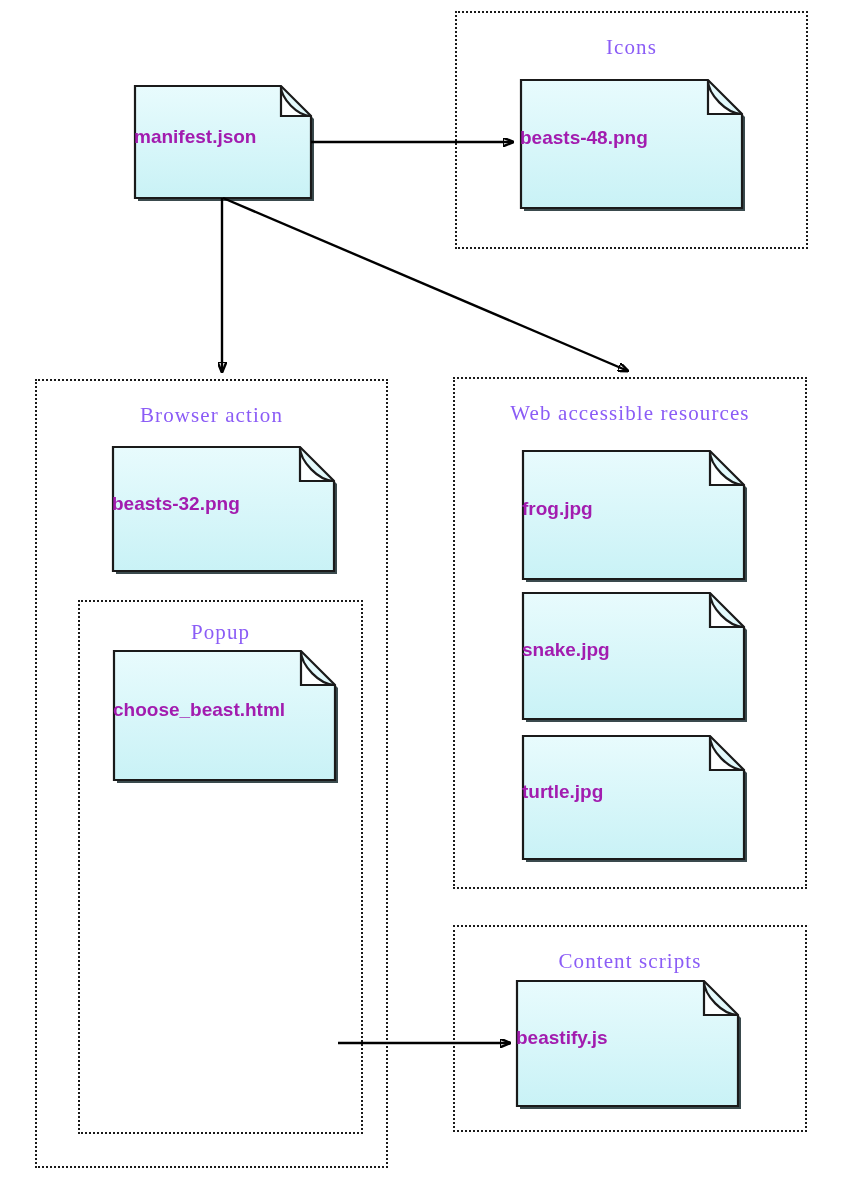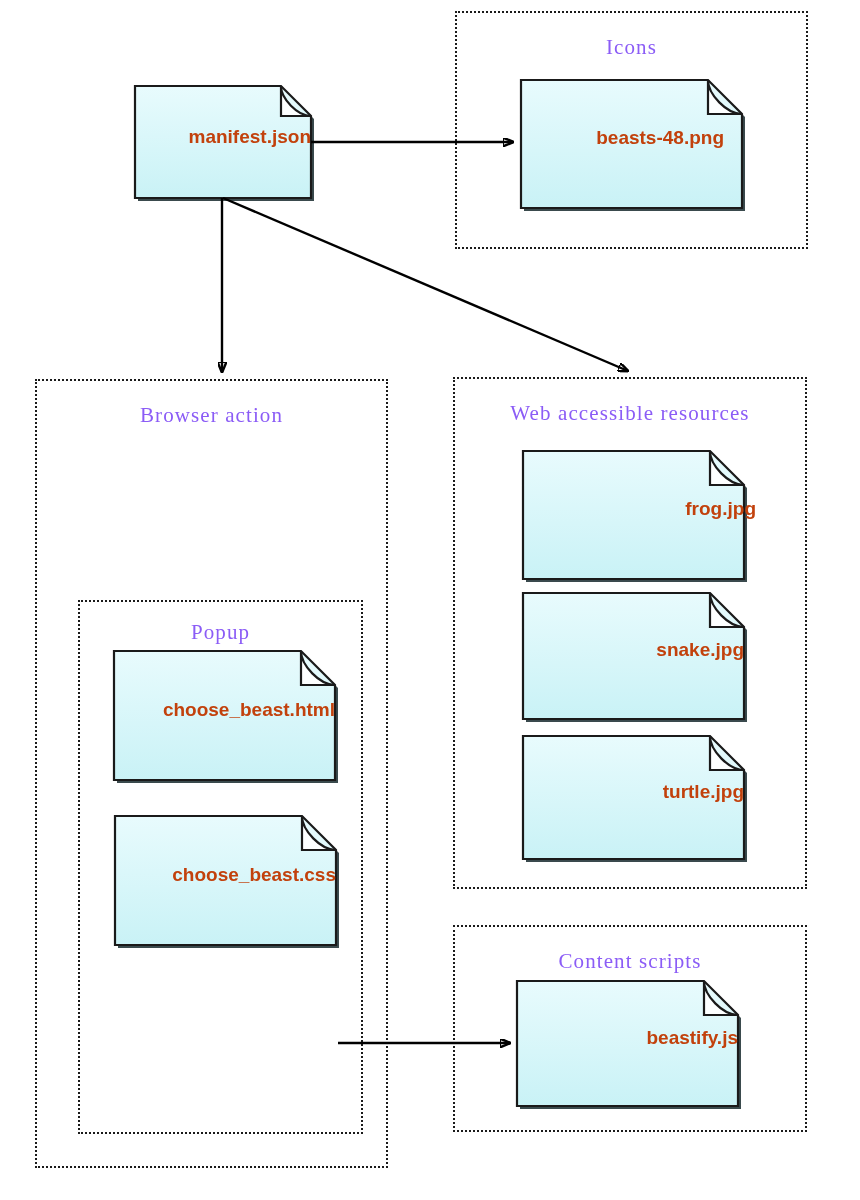--- a/index.html
+++ b/index.html
@@ -46,25 +46,25 @@
   .node svg {
     position: absolute;
     left: 0;
     top: 0;
     overflow: visible;
   }
   .node-label {
     position: absolute;
     left: 0;
     right: 0;
-    text-align: right;
+    text-align: left;
     font-family: "Liberation Sans", sans-serif;
     font-weight: bold;
     font-size: 19px;
-    color: #c2410c;
+    color: #a21caf;
     white-space: nowrap;
     pointer-events: none;
   }
 
   
   #edges {
     position: absolute;
     left: 0;
     top: 0;
     width: 860px;
@@ -123,47 +123,47 @@
             <stop offset="0%" stop-color="#e8fbfd"></stop>
             <stop offset="100%" stop-color="#c9f2f6"></stop>
           </linearGradient>
         </defs>
         <path d="M4,4 L191,4 L225,38 L225,132 L4,132 Z" fill="#3a4a4d" stroke="none"></path>
         <path d="M1,1 L188,1 L222,35 L222,129 L1,129 Z" fill="url(#ngrad1)" stroke="#1a1a1a" stroke-width="2.2" stroke-linejoin="miter"></path>
         <path d="M188,1 L188,35 L222,35 C206.7,35 188,15.3 188,1 Z" fill="#fdffff" stroke="#1a1a1a" stroke-width="2.2" stroke-linejoin="miter"></path>
       </svg>
     <div class="node-label" style="top: 48px;">beasts-48.png</div>
   </div>
+  <div class="node" id="n-beasts32" style="left: 112px; top: 446px; width: 222px; height: 125px;">
+      <svg width="226" height="129" viewBox="0 0 226 129">
+        <defs>
+          <linearGradient id="ngrad2" x1="0" y1="0" x2="0" y2="1">
+            <stop offset="0%" stop-color="#e8fbfd"></stop>
+            <stop offset="100%" stop-color="#c9f2f6"></stop>
+          </linearGradient>
+        </defs>
+        <path d="M4,4 L191,4 L225,38 L225,128 L4,128 Z" fill="#3a4a4d" stroke="none"></path>
+        <path d="M1,1 L188,1 L222,35 L222,125 L1,125 Z" fill="url(#ngrad2)" stroke="#1a1a1a" stroke-width="2.2" stroke-linejoin="miter"></path>
+        <path d="M188,1 L188,35 L222,35 C206.7,35 188,15.3 188,1 Z" fill="#fdffff" stroke="#1a1a1a" stroke-width="2.2" stroke-linejoin="miter"></path>
+      </svg>
+    <div class="node-label" style="top: 47px;">beasts-32.png</div>
+  </div>
   <div class="node" id="n-chooseHtml" style="left: 113px; top: 650px; width: 222px; height: 130px;">
       <svg width="226" height="134" viewBox="0 0 226 134">
         <defs>
           <linearGradient id="ngrad3" x1="0" y1="0" x2="0" y2="1">
             <stop offset="0%" stop-color="#e8fbfd"></stop>
             <stop offset="100%" stop-color="#c9f2f6"></stop>
           </linearGradient>
         </defs>
         <path d="M4,4 L191,4 L225,38 L225,133 L4,133 Z" fill="#3a4a4d" stroke="none"></path>
         <path d="M1,1 L188,1 L222,35 L222,130 L1,130 Z" fill="url(#ngrad3)" stroke="#1a1a1a" stroke-width="2.2" stroke-linejoin="miter"></path>
         <path d="M188,1 L188,35 L222,35 C206.7,35 188,15.3 188,1 Z" fill="#fdffff" stroke="#1a1a1a" stroke-width="2.2" stroke-linejoin="miter"></path>
       </svg>
     <div class="node-label" style="top: 49px;">choose_beast.html</div>
-  </div>
-  <div class="node" id="n-chooseCss" style="left: 114px; top: 815px; width: 222px; height: 130px;">
-      <svg width="226" height="134" viewBox="0 0 226 134">
-        <defs>
-          <linearGradient id="ngrad4" x1="0" y1="0" x2="0" y2="1">
-            <stop offset="0%" stop-color="#e8fbfd"></stop>
-            <stop offset="100%" stop-color="#c9f2f6"></stop>
-          </linearGradient>
-        </defs>
-        <path d="M4,4 L191,4 L225,38 L225,133 L4,133 Z" fill="#3a4a4d" stroke="none"></path>
-        <path d="M1,1 L188,1 L222,35 L222,130 L1,130 Z" fill="url(#ngrad4)" stroke="#1a1a1a" stroke-width="2.2" stroke-linejoin="miter"></path>
-        <path d="M188,1 L188,35 L222,35 C206.7,35 188,15.3 188,1 Z" fill="#fdffff" stroke="#1a1a1a" stroke-width="2.2" stroke-linejoin="miter"></path>
-      </svg>
-    <div class="node-label" style="top: 49px;">choose_beast.css</div>
   </div>
   <div class="node" id="n-frog" style="left: 522px; top: 450px; width: 234px; height: 129px; border-radius: 29px;">
       <svg width="226" height="133" viewBox="0 0 226 133">
         <defs>
           <linearGradient id="ngrad6" x1="0" y1="0" x2="0" y2="1">
             <stop offset="0%" stop-color="#e8fbfd"></stop>
             <stop offset="100%" stop-color="#c9f2f6"></stop>
           </linearGradient>
         </defs>
         <path d="M4,4 L191,4 L225,38 L225,132 L4,132 Z" fill="#3a4a4d" stroke="none"></path>

